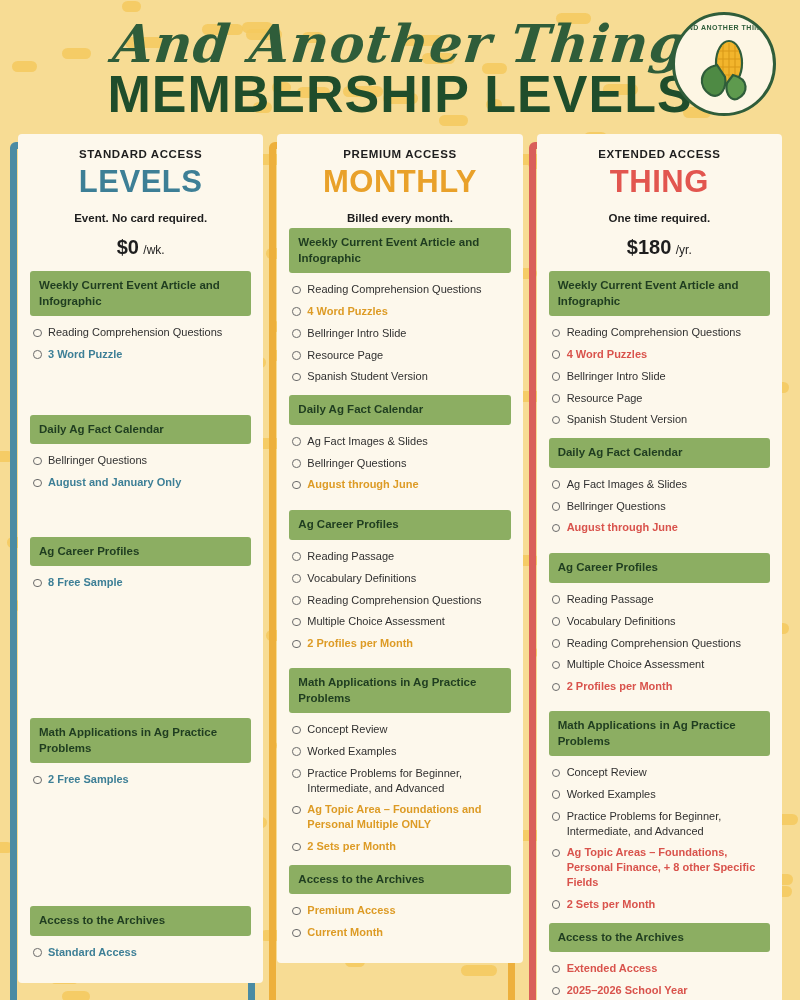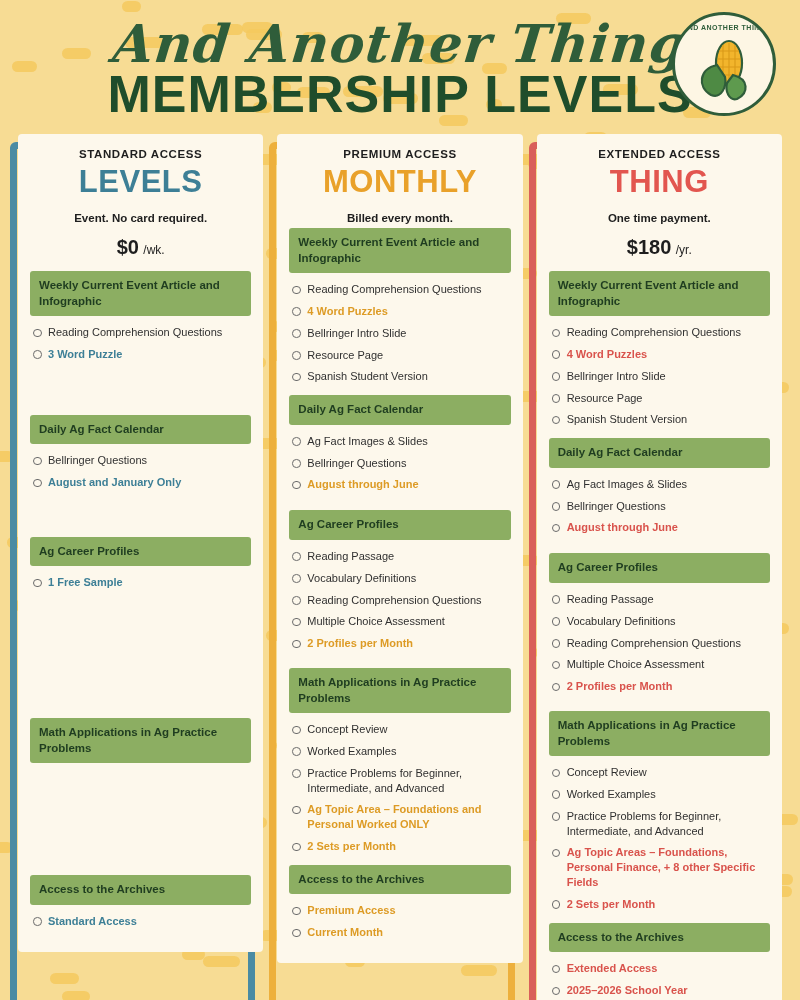--- a/index.html
+++ b/index.html
@@ -368,25 +368,28 @@
 
         <div class="section-head">Daily Ag Fact Calendar</div>
         <ul class="feature-list">
           <li>Bellringer Questions</li>
           <li class="hl">August and January Only</li>
         </ul>
         <div style="height:36px"></div>
 
         <div class="section-head">Ag Career Profiles</div>
         <ul class="feature-list">
-          <li class="hl">1 Free Sample</li>
+          <li class="hl">8 Free Sample</li>
         </ul>
         <div style="height:117px"></div>
 
         <div class="section-head">Math Applications in Ag Practice Problems</div>
+        <ul class="feature-list">
+          <li class="hl">2 Free Samples</li>
+        </ul>
         <div style="height:108px"></div>
 
         <div class="section-head">Access to the Archives</div>
         <ul class="feature-list">
           <li class="hl">Standard Access</li>
         </ul>
       </div>
     </div>
 
     <div class="col-wrap monthly">
@@ -421,38 +424,38 @@
           <li>Multiple Choice Assessment</li>
           <li class="hl">2 Profiles per Month</li>
         </ul>
         <div style="height:6px"></div>
 
         <div class="section-head">Math Applications in Ag Practice Problems</div>
         <ul class="feature-list">
           <li>Concept Review</li>
           <li>Worked Examples</li>
           <li>Practice Problems for Beginner, Intermediate, and Advanced</li>
-          <li class="hl">Ag Topic Area – Foundations and Personal Worked ONLY</li>
+          <li class="hl">Ag Topic Area – Foundations and Personal Multiple ONLY</li>
           <li class="hl">2 Sets per Month</li>
         </ul>
 
         <div class="section-head">Access to the Archives</div>
         <ul class="feature-list">
           <li class="hl">Premium Access</li>
           <li class="hl">Current Month</li>
         </ul>
       </div>
     </div>
 
     <div class="col-wrap annual">
       <div class="accent-frame"></div>
       <div class="card">
         <div class="tier-access">EXTENDED ACCESS</div>
         <div class="tier-name">THING</div>
-        <div class="tier-sub">One time payment.</div>
+        <div class="tier-sub">One time required.</div>
         <div class="tier-price">
           <span class="amount">$180</span>
           <span class="per">/yr.</span>
         </div>
 
         <div class="section-head">Weekly Current Event Article and Infographic</div>
         <ul class="feature-list">
           <li>Reading Comprehension Questions</li>
           <li class="hl">4 Word Puzzles</li>
           <li>Bellringer Intro Slide</li>

